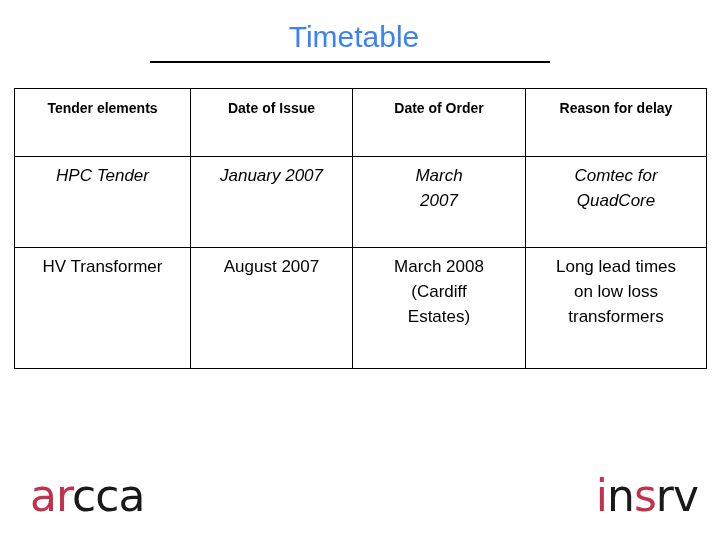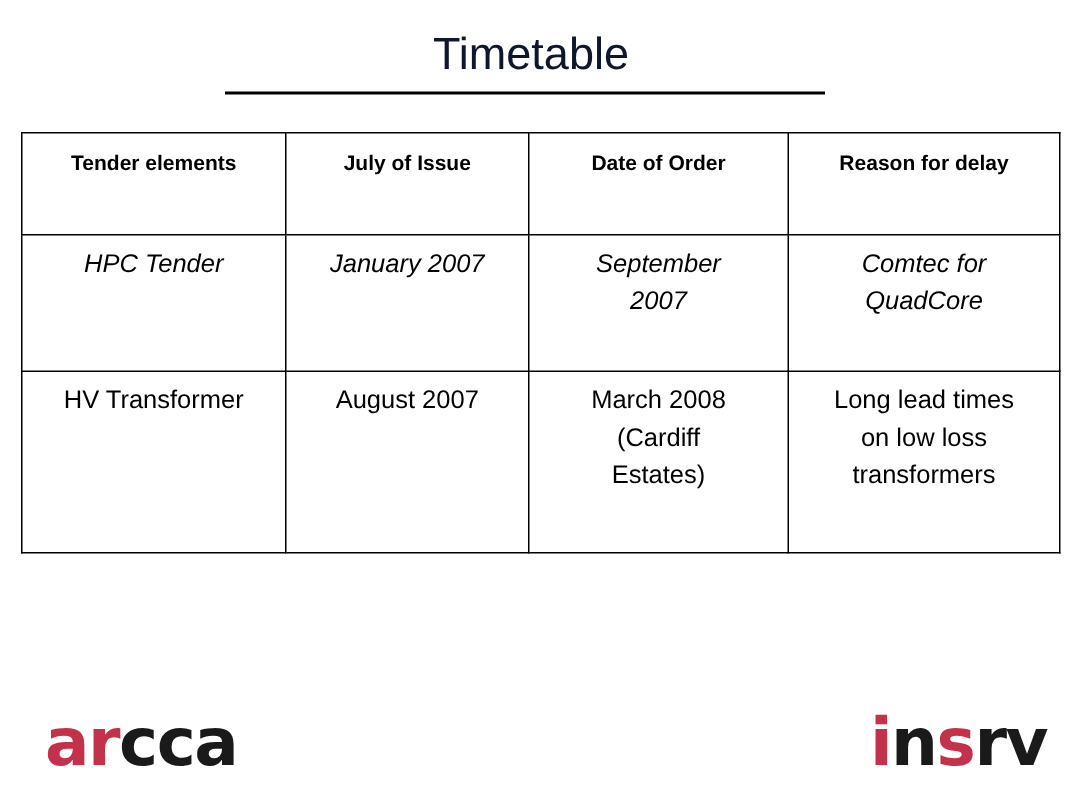--- a/index.html
+++ b/index.html
@@ -20,21 +20,21 @@
   
   .slide-title {
     position: absolute;
     top: 20px;
     left: 0;
     width: 708px;
     text-align: center;
     font-size: 30px;
     line-height: 34px;
     font-weight: normal;
-    color: #0f172a;
+    color: #3b82f6;
     letter-spacing: 0px;
   }
   .title-rule {
     position: absolute;
     top: 61px;
     left: 150px;
     width: 400px;
     height: 2px;
     background: #000000;
   }
@@ -79,21 +79,21 @@
   .offset-line::before {
     content: "";
     display: block;
     height: 25px;
   }
 
   
   .logo {
     position: absolute;
     font-family: "DejaVu Sans", sans-serif;
-    font-weight: bold;
+    font-weight: normal;
     font-size: 44px;
     line-height: 44px;
     letter-spacing: -1px;
   }
   .logo-arcca {
     left: 30px;
     top: 474px;
   }
   .logo-insrv {
     right: 22px;
@@ -111,33 +111,33 @@
 <table class="timetable">
   <colgroup>
     <col class="col-a">
       <col class="col-b">
       <col class="col-c">
       <col class="col-d">
   </colgroup>
   <thead>
     <tr class="row-head">
       <th>Tender elements</th>
-      <th>July of Issue</th>
+      <th>Date of Issue</th>
       <th>Date of Order</th>
       <th>Reason for delay</th>
     </tr>
   </thead>
   <tbody>
 
 
     <tr class="row-2">
       <td>HPC Tender</td>
       <td>January 2007</td>
       <td>
-        <div>September</div>
+        <div>March</div>
         <div>2007</div>
       </td>
       <td>
         <div>Comtec for</div>
         <div>QuadCore</div>
       </td>
     </tr>
 
     <tr class="row-3">
       <td>HV Transformer</td>

